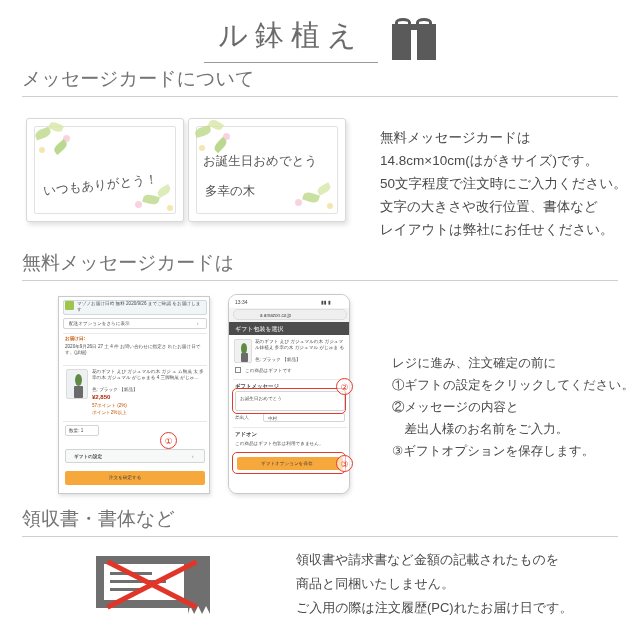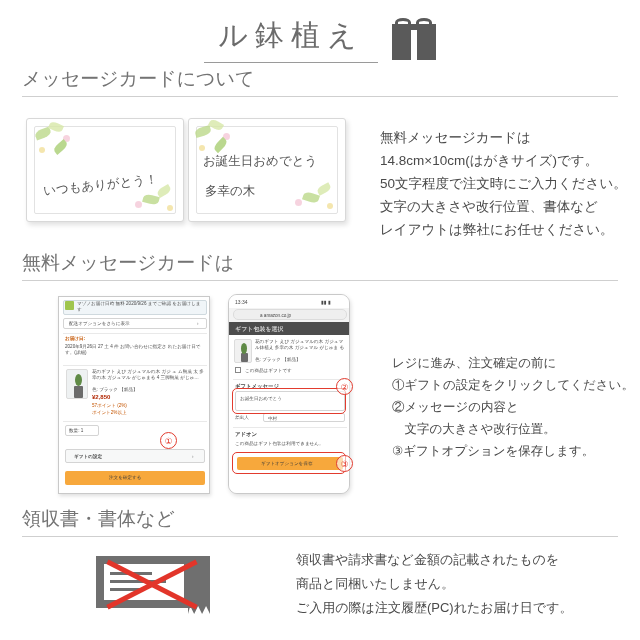--- a/index.html
+++ b/index.html
@@ -252,21 +252,21 @@
   </div>
 </div>
 <div class="redround" style="left:232px;top:388px;width:114px;height:26px;"></div>
 <div class="redcirc" style="left:336px;top:378px;width:17px;height:17px;">②</div>
 <div class="redround" style="left:232px;top:452px;width:114px;height:22px;"></div>
 <div class="redcirc" style="left:336px;top:455px;width:17px;height:17px;">③</div>
 
 <div class="para" id="p2" style="white-space:pre-line;">レジに進み、注文確定の前に
 ①ギフトの設定をクリックしてください。
 ②メッセージの内容と
-　文字の大きさや改行位置。
+　差出人様のお名前をご入力。
 ③ギフトオプションを保存します。</div>
 
 <div class="sec-h" id="sec3h">領収書・書体など</div>
 
 <div id="receipt-ico">
   <div class="rcpt-body"></div>
   <div class="rcpt-tail"></div>
   <div class="rcpt-inner"></div>
   <div class="rcpt-line" style="left:14px;top:24px;width:42px;"></div>
   <div class="rcpt-line" style="left:14px;top:32px;width:56px;"></div>

